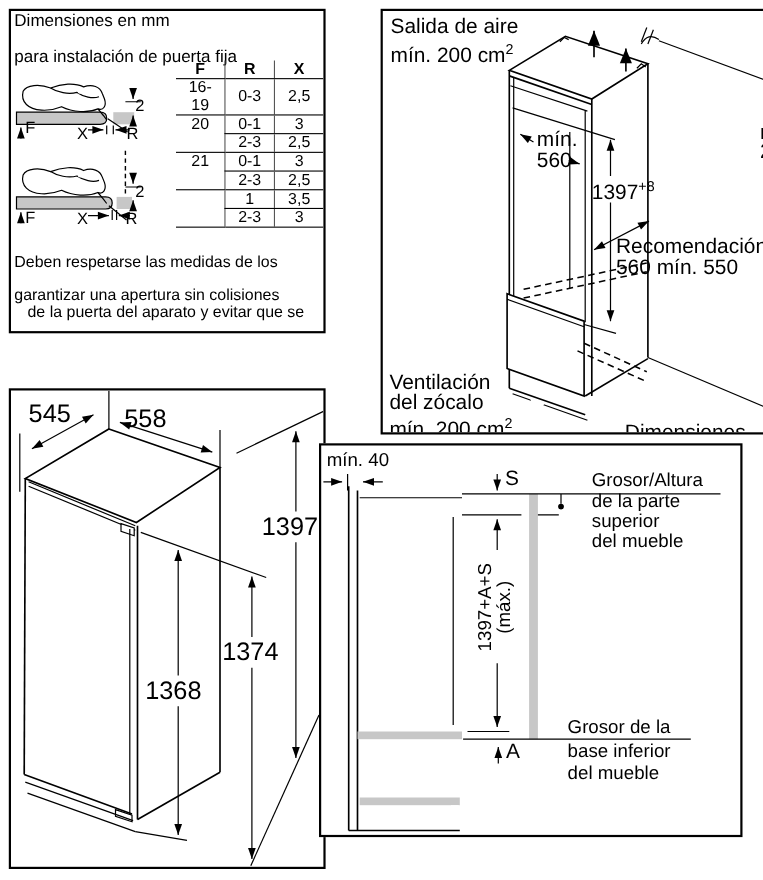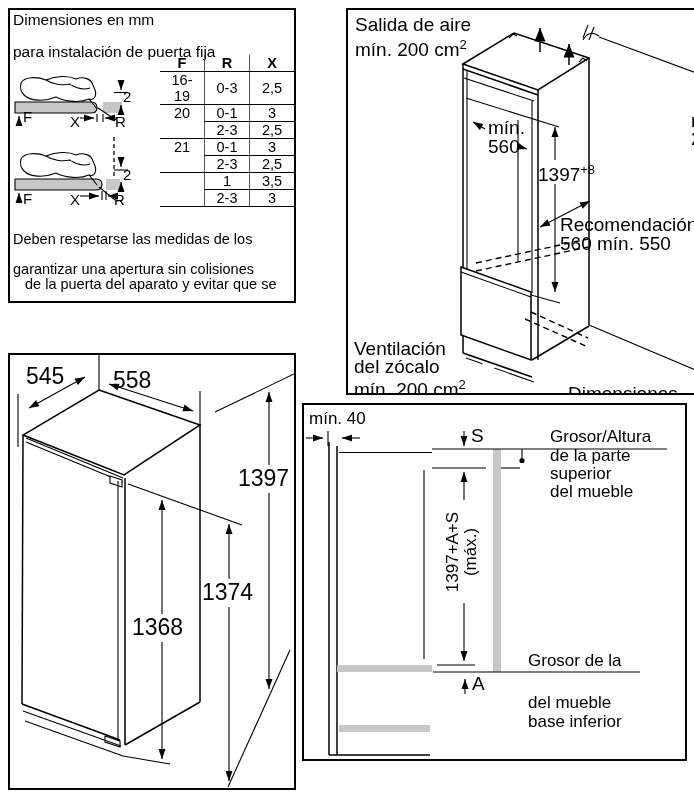--- a/index.html
+++ b/index.html
@@ -1,21 +1,21 @@
 <!DOCTYPE html>
 <html><head>
 <meta charset="utf-8">
 <style>
   html,body{margin:0;padding:0;background:#fff;}
   body{width:694px;height:800px;position:relative;font-family:"Liberation Sans",sans-serif;color:#000;}
   .panel{position:absolute;border:2px solid #000;background:#fff;box-sizing:border-box;overflow:hidden;}
   #panel-hinge{left:8px;top:8px;width:288px;height:295px;}
   #panel-niche{left:302px;top:8px;width:385px;height:387px;margin-left:44px;}
   #panel-appliance{left:8px;top:353px;width:288px;height:437px;}
-  #panel-section{left:302px;top:403px;width:385px;height:358px;}
+  #panel-section{left:290px;top:403px;width:385px;height:358px;}
   .abs{position:absolute;white-space:nowrap;}
   svg{position:absolute;left:0;top:0;}
   svg path,svg line,svg polyline{fill:none;stroke:#000;stroke-width:1.5;}
   svg .thin{stroke-width:1.1;}
   svg .fillw{fill:#fff;}
   svg .fillg{fill:#c7c7c7;}
   svg .dash{stroke-dasharray:6,4;stroke-width:1.4;}
   svg .dash2{stroke-dasharray:4,3;stroke-width:1.3;}
   .t15{font-size:15.5px;line-height:16px;}
   .t14{font-size:14.5px;line-height:15.6px;}
@@ -299,16 +299,16 @@
   <div class="abs t17" style="left:246px;top:23px;">Grosor/Altura</div>
   <div class="abs t17" style="left:246px;top:42px;">de la parte</div>
   <div class="abs t17" style="left:246px;top:60px;">superior</div>
   <div class="abs t17" style="left:246px;top:78px;">del mueble</div>
   <div class="abs rot" style="left:95px;top:127px;width:130px;height:40px;">
     <div class="t17">1397+A+S</div>
     <div class="t17">(máx.)</div>
   </div>
   <div class="abs t19" style="left:168px;top:269px;">A</div>
   <div class="abs t17" style="left:224px;top:247px;">Grosor de la</div>
-  <div class="abs t17" style="left:224px;top:269px;margin-top:39px;">base inferior</div>
+  <div class="abs t17" style="left:224px;top:269px;">base inferior</div>
   <div class="abs t17" style="left:224px;top:289px;">del mueble</div>
   <div class="abs t19" style="left:202px;top:360px;">Dimensiones en mm</div>
 </div>
 
 </body></html>

